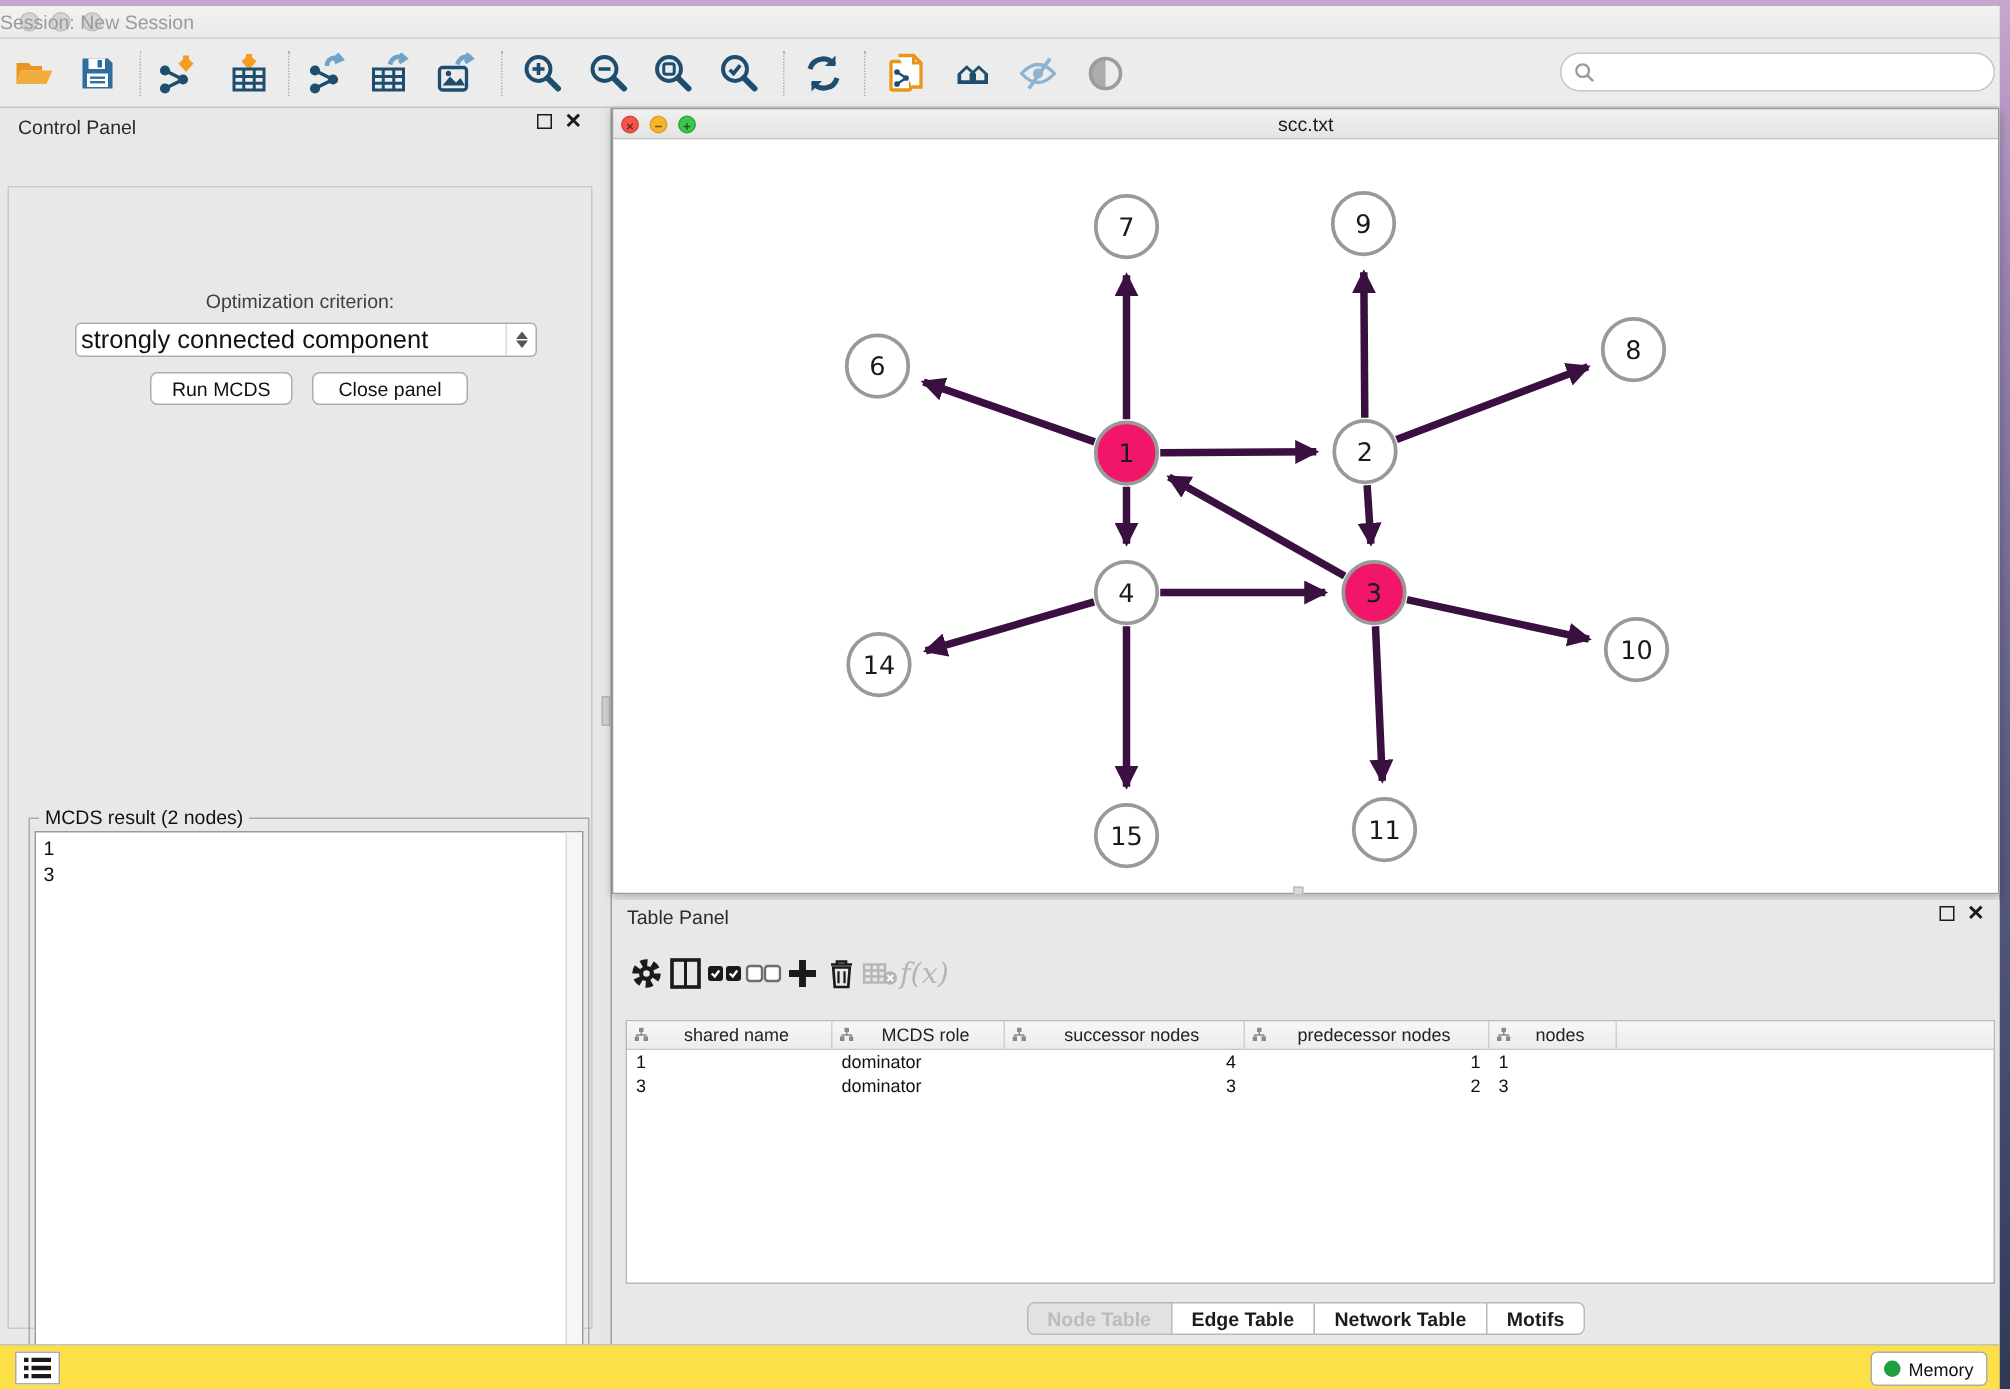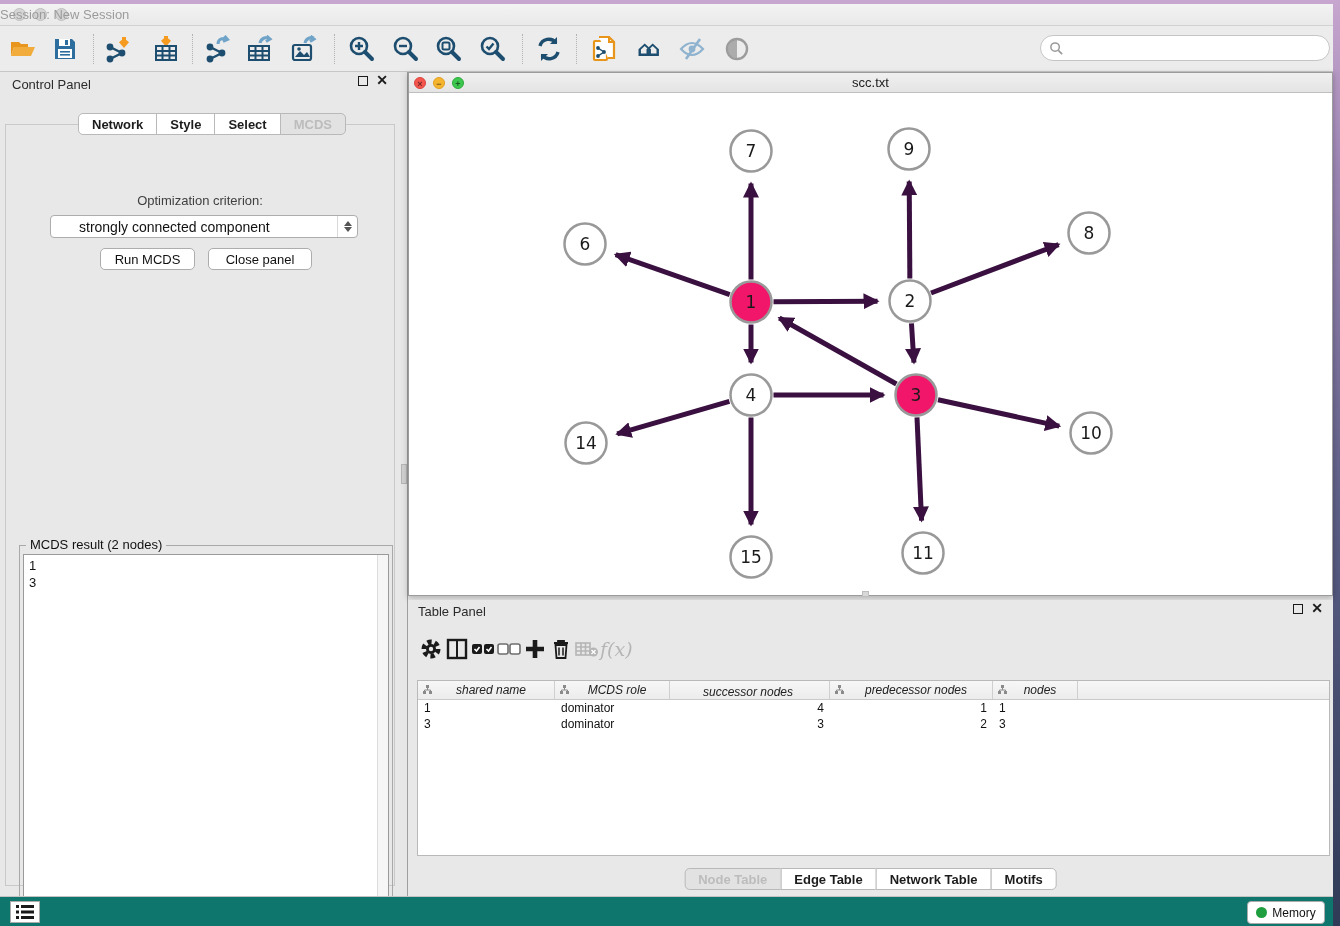--- a/index.html
+++ b/index.html
@@ -44,21 +44,21 @@
   .seg-tab { height:22px; padding:0 13px; background:#FFF; border:1px solid #B9B9B9;
     margin-left:-1px; font-size:13px; font-weight:bold; color:#1C1C1C;
     display:flex; align-items:center; cursor:default; }
   .seg-tab:first-child { border-radius:5px 0 0 5px; margin-left:0; }
   .seg-tab:last-child { border-radius:0 5px 5px 0; }
   .seg-tab.active { background:#E2E2E2; color:#BCBCBC; }
   #cp-tabs { left:78px; top:41px; }
   #opt-label { position:absolute; left:0; top:68px; width:100%; text-align:center; font-size:13px; color:#404040; }
   #criterion-select { position:absolute; left:44px; top:90px; width:308px; height:23px;
     background:#FFF; border:1px solid #ADADAD; border-radius:4px; display:flex; align-items:center; }
-  #criterion-select .sel-text { flex:1; padding-left:28px; font-size:14px; color:#111; }
+  #criterion-select .sel-text { flex:1; padding-left:3px; font-size:17px; color:#111; }
   #criterion-select .stepper { width:20px; height:100%; display:flex; flex-direction:column;
     align-items:center; justify-content:center; gap:1px; border-left:1px solid #D9D9D9; }
   .tri-up { width:0;height:0;border-left:4px solid transparent;border-right:4px solid transparent;border-bottom:5px solid #555; }
   .tri-dn { width:0;height:0;border-left:4px solid transparent;border-right:4px solid transparent;border-top:5px solid #555; }
   .mac-btn { position:absolute; height:22px; background:#FFF; border:1px solid #ADADAD;
     border-radius:5px; font-size:13px; color:#111; display:flex; align-items:center; justify-content:center; cursor:default; }
   #run-btn { left:94px; top:123px; width:95px; }
   #closepanel-btn { left:202px; top:123px; width:104px; }
   #result-group { position:absolute; left:13px; top:420px; width:374px; height:385px;
     border:1px solid #A9A9A9; }
@@ -95,29 +95,29 @@
   #tp-header { position:absolute; left:0; top:0; width:100%; height:24px; }
   #tp-header .panel-title { position:absolute; left:10px; top:4px; }
   #tp-toolbar { position:absolute; left:10px; top:30px; height:38px; display:flex; align-items:center; gap:0; }
   .tp-icon { width:26px; height:26px; display:flex; align-items:center; justify-content:center; }
   .fx-label { font-family:"DejaVu Serif", serif; font-style:italic; font-size:19px; color:#B5B5B5; }
   #data-table { position:absolute; left:9px; top:80px; width:913px; height:176px;
     background:#FFF; border:1px solid #B9B9B9; }
   #table-header { display:flex; height:19px; background:linear-gradient(#F7F7F7,#ECECEC);
     border-bottom:1px solid #C9C9C9; }
   .th-cell { display:flex; align-items:center; border-right:1px solid #CFCFCF;
-    font-size:12px; color:#222; padding-left:5px; gap:4px;font-style:italic; }
+    font-size:12px; color:#222; padding-left:5px; gap:4px; }
   .th-cell .th-label { flex:1; text-align:center; padding-right:8px; }
   .tr-row { display:flex; height:16px; font-size:12px; color:#111; }
   .td-cell { padding:1px 6px 0 6px; overflow:hidden; white-space:nowrap; }
   #tp-tabs { left:50%; top:268px; transform:translateX(-50%); }
 
   
   #statusbar { position:absolute; left:0; top:892px; width:1333px; height:30px;
-    background:#0f766e; border-top:1px solid #C3C3C3; }
+    background:#fde047; border-top:1px solid #C3C3C3; }
   #list-btn { position:absolute; left:10px; top:4px; width:30px; height:22px;
     background:#FFF; border:1px solid #ABABAB; display:flex; align-items:center; justify-content:center; }
   #memory-btn { position:absolute; right:8px; top:4px; width:78px; height:23px;
     background:#FFF; border:1px solid #ABABAB; border-radius:4px;
     display:flex; align-items:center; justify-content:center; gap:5px; font-size:12px; color:#111; }
   #memory-btn .dot { width:11px; height:11px; border-radius:50%; background:#1E9E3E; }
 </style>
 </head>
 <body>
 
@@ -268,26 +268,20 @@
         </svg>
       <input id="search-input" value="" style="">
     </div>
   </div>
 
   <div id="control-panel">
     <div id="cp-header">
       <span class="panel-title">Control Panel</span>
       <span class="panel-ctrl" style="right:32px"><span class="float-glyph"></span></span>
       <span class="panel-ctrl x-glyph" style="right:12px">✕</span>
-    </div>
-    <div class="seg-tabs" id="cp-tabs">
-      <div class="seg-tab">Network</div>
-      <div class="seg-tab">Style</div>
-      <div class="seg-tab">Select</div>
-      <div class="seg-tab active">MCDS</div>
     </div>
     <div id="cp-box">
       <div id="opt-label">Optimization criterion:</div>
       <div id="criterion-select">
         <span class="sel-text">strongly connected component</span>
         <span class="stepper">
             <span class="tri-up"></span>
             <span class="tri-dn"></span>
           </span>
       </div>
@@ -439,21 +433,21 @@
             <svg width="9" height="10" viewBox="0 0 9 10">
               <g fill="#8A8A8A">
                 <rect x="3" y="0" width="3" height="3"></rect>
                 <rect x="0" y="6" width="3" height="3"></rect>
                 <rect x="6" y="6" width="3" height="3"></rect>
               </g>
               <path d="M4.5 3 v2 M1.5 6 V5 h6 v1" stroke="#8A8A8A" fill="none"></path>
             </svg>
             <span class="th-label">MCDS role</span>
           </div>
-          <div class="th-cell" style="width: 160px; flex-direction: column;">
+          <div class="th-cell" style="width: 160px;">
             <svg width="9" height="10" viewBox="0 0 9 10">
               <g fill="#8A8A8A">
                 <rect x="3" y="0" width="3" height="3"></rect>
                 <rect x="0" y="6" width="3" height="3"></rect>
                 <rect x="6" y="6" width="3" height="3"></rect>
               </g>
               <path d="M4.5 3 v2 M1.5 6 V5 h6 v1" stroke="#8A8A8A" fill="none"></path>
             </svg>
             <span class="th-label">successor nodes</span>
           </div>

